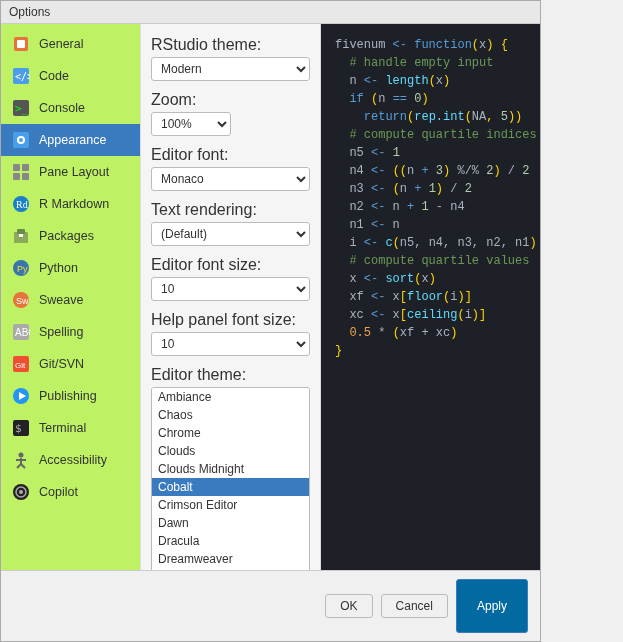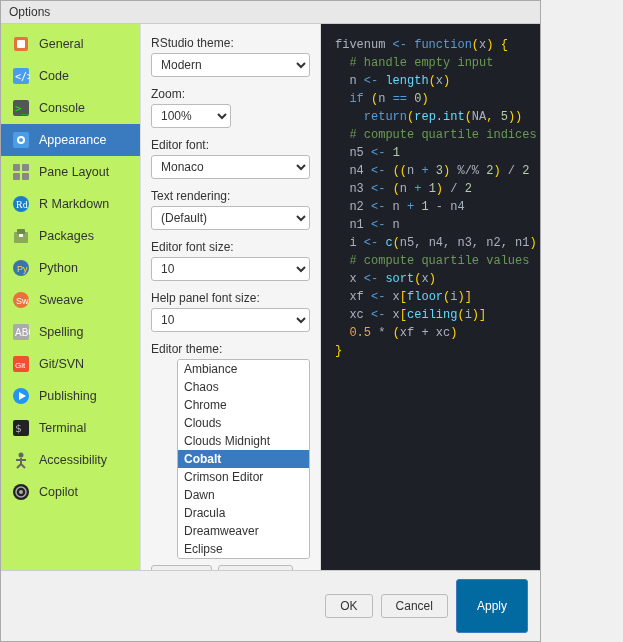--- a/index.html
+++ b/index.html
@@ -71,21 +71,21 @@
       width: 180px;
       padding: 12px 10px;
       border-right: 1px solid #ddd;
       overflow-y: auto;
       background: #f5f5f5;
     }
     .field-group {
       margin-bottom: 10px;
     }
     .field-label {
-      font-size: 12px;
+      font-size: 16px;
       color: #333;
       margin-bottom: 3px;
       display: block;
     }
     select, .select-box {
       width: 100%;
       padding: 3px 5px;
       font-size: 12px;
       border: 1px solid #bbb;
       border-radius: 3px;
@@ -98,29 +98,28 @@
       align-items: center;
     }
     .zoom-row select { width: auto; min-width: 70px; }
     .editor-theme-list {
       border: 1px solid #bbb;
       background: white;
       border-radius: 3px;
       height: 200px;
       overflow-y: auto;
       font-size: 12px;
-      margin-left: 26px;
     }
     .theme-item {
       padding: 2px 6px;
       cursor: pointer;
       color: #333;
       white-space: nowrap;
     }
-    .theme-item.selected { background: #3a7abf; color: white; font-weight: bold; }
+    .theme-item.selected { background: #3a7abf; color: white; }
     .theme-buttons {
       display: flex;
       gap: 6px;
       margin-top: 6px;
     }
     .btn {
       padding: 4px 14px;
       font-size: 12px;
       border: 1px solid #bbb;
       border-radius: 3px;

